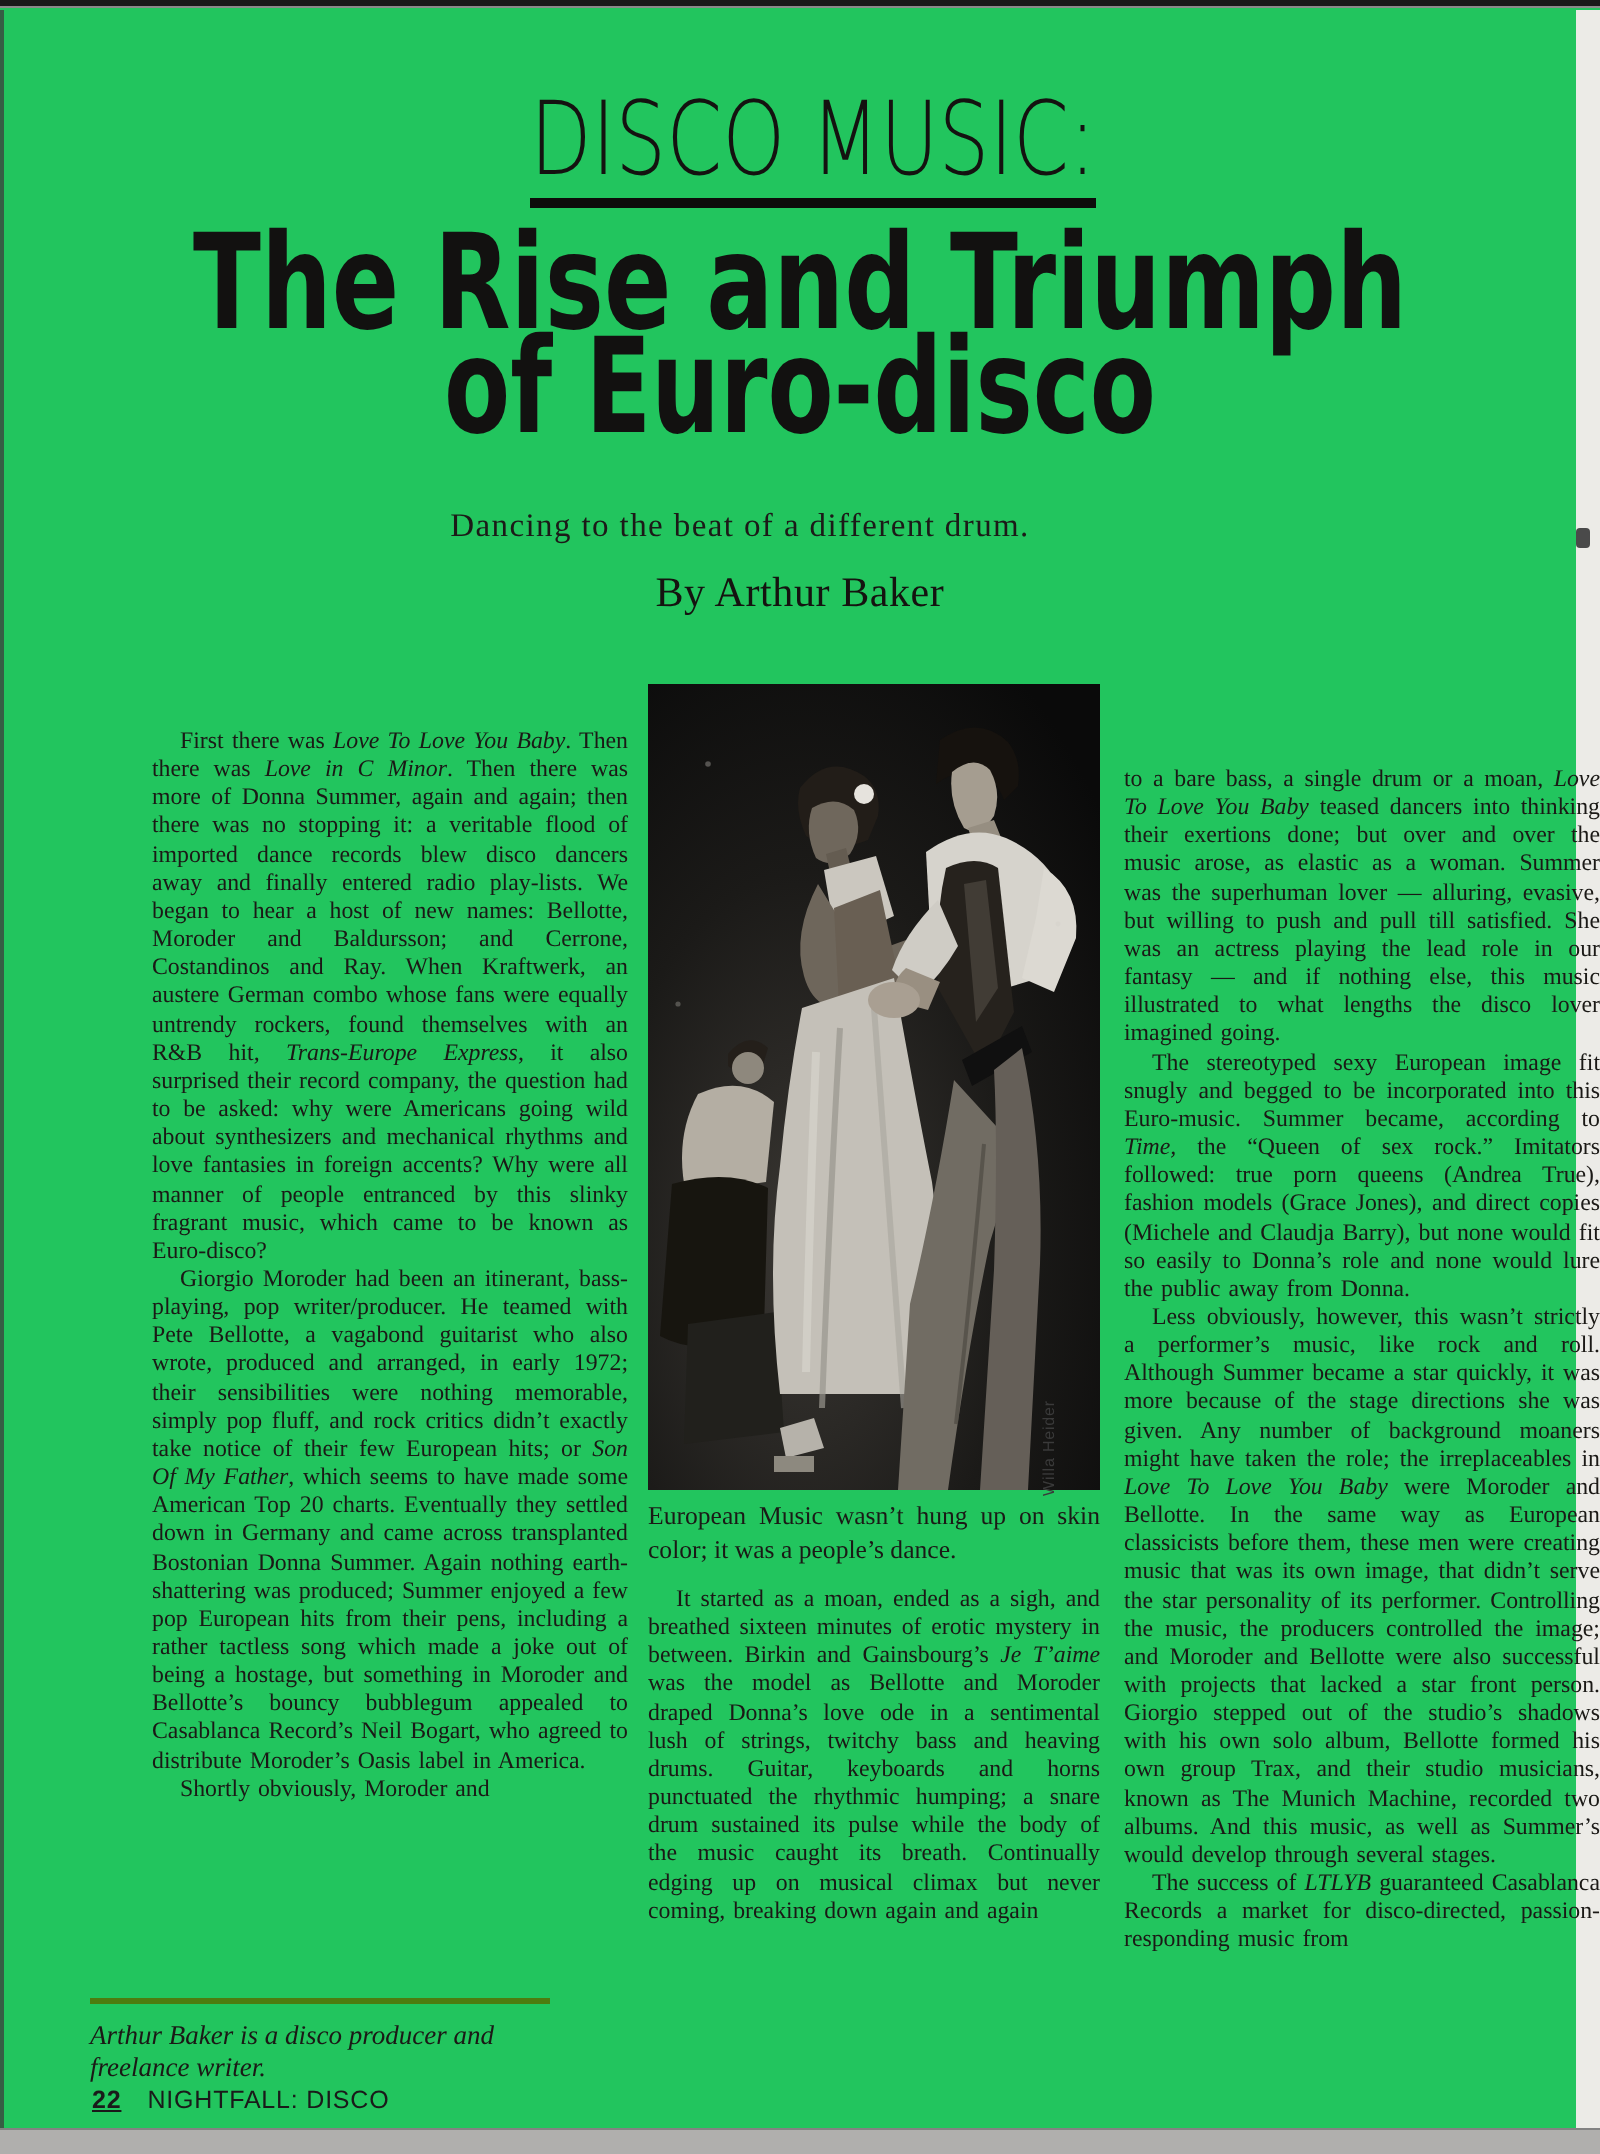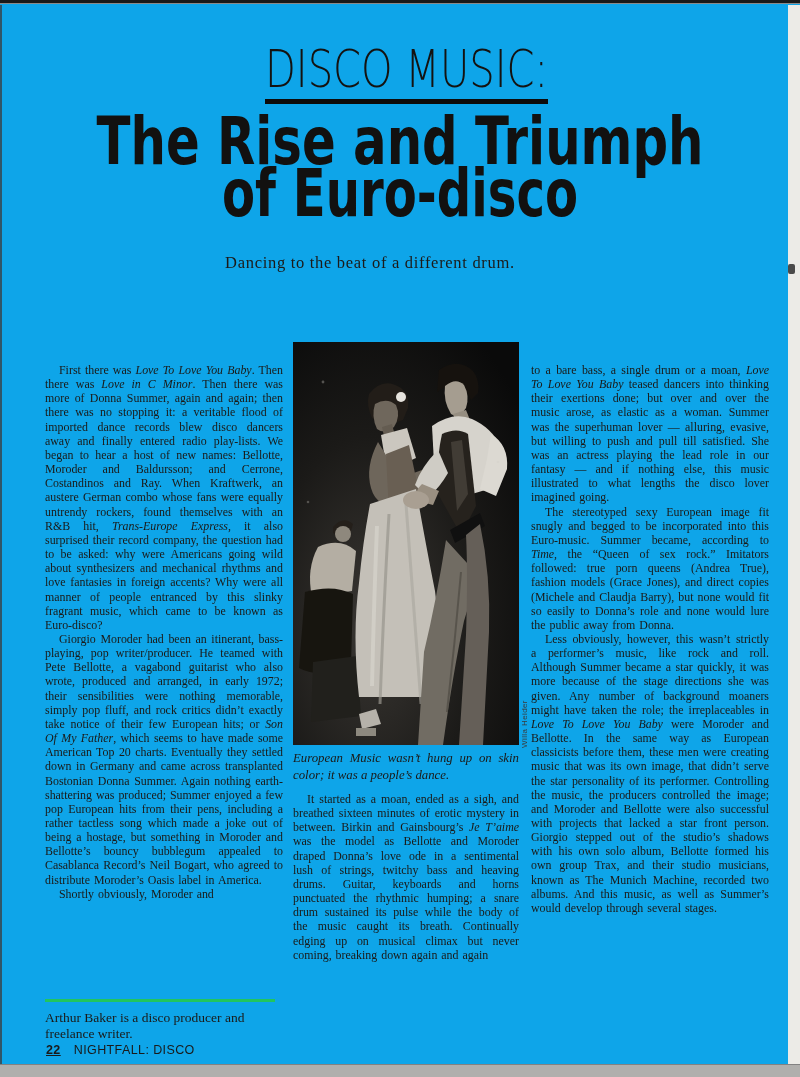--- a/index.html
+++ b/index.html
@@ -1,60 +1,60 @@
 <!DOCTYPE html>
 <html><head>
 <meta charset="utf-8">
 <style>
   * { margin:0; padding:0; box-sizing:border-box; }
   html,body { background:#d8d6d2; }
   .page {
     position:relative; width:800px; height:1077px; overflow:hidden;
-    background:#0ea5e9;
+    background:#22c55e;
     font-family:"Liberation Serif", serif;
     color:#171513;
   }
   
   .scan-top   { position:absolute; left:0; top:0; width:800px; height:4px; background:#191919; border-bottom:1px solid #8a8a8a; }
   .scan-bottom{ position:absolute; left:0; top:1064px; width:800px; height:13px; background:#b0afad; border-top:1px solid #828282; }
   .scan-left  { position:absolute; left:0; top:5px; width:2px; height:1059px; background:#3c3c3c; opacity:.75; }
   .scan-right-band { position:absolute; right:0; top:5px; width:12px; height:1059px; background:#ecebe7; }
   .scan-mark  { position:absolute; left:788px; top:264px; width:7px; height:10px; background:#2e2e2e; border-radius:2px; opacity:.85; }
 
   
   .kicker-svg { position:absolute; left:0; top:44px; width:800px; height:66px; }
   .title-svg  { position:absolute; left:0; top:106px; width:800px; height:122px; }
   .subtitle { position:absolute; left:0; top:253px; width:740px; text-align:center;
               font-size:16.5px; letter-spacing:.7px; color:#1c1a18; }
   .byline   { position:absolute; left:0; top:284px; width:800px; text-align:center;
               font-size:21px; letter-spacing:.3px; color:#151310; }
 
   
-  .col { position:absolute; }
+  .col { position:absolute;margin-left:31px; }
   .col-left  { left:45px;  top:363px; width:238px; }
   .col-mid   { left:293px; top:342px; width:226px; }
-  .col-right { left:531px; top:363px; width:238px; }
+  .col-right { left:531px; top:382px; width:238px; }
 
   .body-p { font-size:11.9px; line-height:14.15px; text-align:justify;
             word-spacing:1px; color:#1b1916; }
   .body-p.indent { text-indent:14px; }
   .ital { font-style:italic; }
 
   .photo-box { width:226px; height:403px; background:#0d0d0d; overflow:hidden; }
   .photo-box svg { display:block; }
   .photo-credit { position:absolute; left:520px; top:678px; height:70px;
                   font-family:"Liberation Sans", sans-serif; font-size:8px; letter-spacing:.4px;
                   color:#3a3a3a; writing-mode:vertical-rl; transform:rotate(180deg); white-space:nowrap; }
-  .caption { margin-top:5px; font-style:italic; font-size:12.8px; line-height:16.5px;
+  .caption { margin-top:5px; font-size:12.8px; line-height:16.5px;
              text-align:justify; color:#1b1916; }
   .mid-text { margin-top:9px; }
 
   .bio { position:absolute; left:45px; top:999px; width:230px;
-         border-top:3px solid #22c55e; padding-top:8px;
-         font-size:13.5px; line-height:16px; color:#1b1916; }
+         border-top:3px solid #4d7c0f; padding-top:8px;
+         font-style:italic; font-size:13.5px; line-height:16px; color:#1b1916; }
 
   .footer { position:absolute; left:46px; top:1043px; display:flex; align-items:baseline; gap:13px;
             font-family:"Liberation Sans", sans-serif; font-size:12.5px; letter-spacing:.4px; color:#1a1a1a; }
   .footer .pg { font-weight:bold;text-decoration:underline; }
 </style>
 </head>
 <body>
 
 <div class="page">
 
@@ -67,20 +67,21 @@
     <text x="265" y="43" font-family="DejaVu Sans, sans-serif" font-weight="200" font-size="51" fill="#141210" textLength="283" lengthAdjust="spacingAndGlyphs">DISCO MUSIC:</text>
     <rect x="265" y="55" width="283" height="5" fill="#0d0c0b"></rect>
   </svg>
 
   <svg class="title-svg" viewBox="0 0 800 122">
     <text x="400" y="58" text-anchor="middle" font-family="DejaVu Sans, sans-serif" font-weight="bold" font-size="66" fill="#121110" textLength="607" lengthAdjust="spacingAndGlyphs">The Rise and Triumph</text>
     <text x="400" y="110" text-anchor="middle" font-family="DejaVu Sans, sans-serif" font-weight="bold" font-size="66" fill="#121110" textLength="356" lengthAdjust="spacingAndGlyphs">of Euro-disco</text>
   </svg>
 
   <div class="subtitle">Dancing to the beat of a different drum.</div>
+  <div class="byline">By Arthur Baker</div>
 
   <div class="col col-left">
       <p class="body-p indent"><span>First there was </span><span class="ital">Love To Love You Baby</span><span>. Then there was </span><span class="ital">Love in C Minor</span><span>. Then there was more of Donna Summer, again and again; then there was no stopping it: a veritable flood of imported dance records blew disco dancers away and finally entered radio play-lists. We began to hear a host of new names: Bellotte, Moroder and Baldursson; and Cerrone, Costandinos and Ray. When Kraftwerk, an austere German combo whose fans were equally untrendy rockers, found themselves with an R&amp;B hit, </span><span class="ital">Trans-Europe Express</span><span>, it also surprised their record company, the question had to be asked: why were Americans going wild about synthesizers and mechanical rhythms and love fantasies in foreign accents? Why were all manner of people entranced by this slinky fragrant music, which came to be known as Euro-disco?</span></p>
       <p class="body-p indent"><span>Giorgio Moroder had been an itinerant, bass-playing, pop writer/producer. He teamed with Pete Bellotte, a vagabond guitarist who also wrote, produced and arranged, in early 1972; their sensibilities were nothing memorable, simply pop fluff, and rock critics didn’t exactly take notice of their few European hits; or </span><span class="ital">Son Of My Father</span><span>, which seems to have made some American Top 20 charts. Eventually they settled down in Germany and came across transplanted Bostonian Donna Summer. Again nothing earth-shattering was produced; Summer enjoyed a few pop European hits from their pens, including a rather tactless song which made a joke out of being a hostage, but something in Moroder and Bellotte’s bouncy bubblegum appealed to Casablanca Record’s Neil Bogart, who agreed to distribute Moroder’s Oasis label in America.</span></p>
       <p class="body-p indent"><span>Shortly obviously, Moroder and</span></p>
     </div>
 
   <div class="col col-mid">
     <div class="photo-box">
       <svg viewBox="0 0 226 403" width="226" height="403">
@@ -143,20 +144,21 @@
     <div class="mid-text">
         <p class="body-p indent"><span>It started as a moan, ended as a sigh, and breathed sixteen minutes of erotic mystery in between. Birkin and Gainsbourg’s </span><span class="ital">Je T’aime</span><span> was the model as Bellotte and Moroder draped Donna’s love ode in a sentimental lush of strings, twitchy bass and heaving drums. Guitar, keyboards and horns punctuated the rhythmic humping; a snare drum sustained its pulse while the body of the music caught its breath. Continually edging up on musical climax but never coming, breaking down again and again</span></p>
       </div>
   </div>
   <div class="photo-credit">Willa Heider</div>
 
   <div class="col col-right">
       <p class="body-p"><span>to a bare bass, a single drum or a moan, </span><span class="ital">Love To Love You Baby</span><span> teased dancers into thinking their exertions done; but over and over the music arose, as elastic as a woman. Summer was the superhuman lover — alluring, evasive, but willing to push and pull till satisfied. She was an actress playing the lead role in our fantasy — and if nothing else, this music illustrated to what lengths the disco lover imagined going.</span></p>
       <p class="body-p indent"><span>The stereotyped sexy European image fit snugly and begged to be incorporated into this Euro-music. Summer became, according to </span><span class="ital">Time,</span><span> the “Queen of sex rock.” Imitators followed: true porn queens (Andrea True), fashion models (Grace Jones), and direct copies (Michele and Claudja Barry), but none would fit so easily to Donna’s role and none would lure the public away from Donna.</span></p>
       <p class="body-p indent"><span>Less obviously, however, this wasn’t strictly a performer’s music, like rock and roll. Although Summer became a star quickly, it was more because of the stage directions she was given. Any number of background moaners might have taken the role; the irreplaceables in </span><span class="ital">Love To Love You Baby</span><span> were Moroder and Bellotte. In the same way as European classicists before them, these men were creating music that was its own image, that didn’t serve the star personality of its performer. Controlling the music, the producers controlled the image; and Moroder and Bellotte were also successful with projects that lacked a star front person. Giorgio stepped out of the studio’s shadows with his own solo album, Bellotte formed his own group Trax, and their studio musicians, known as The Munich Machine, recorded two albums. And this music, as well as Summer’s would develop through several stages.</span></p>
+      <p class="body-p indent"><span>The success of </span><span class="ital">LTLYB</span><span> guaranteed Casablanca Records a market for disco-directed, passion-responding music from</span></p>
     </div>
 
   <div class="bio">Arthur Baker is a disco producer and freelance writer.</div>
 
   <div class="footer">
     <span class="pg">22</span>
     <span>NIGHTFALL: DISCO</span>
   </div>
 
   <div class="scan-bottom"></div>

